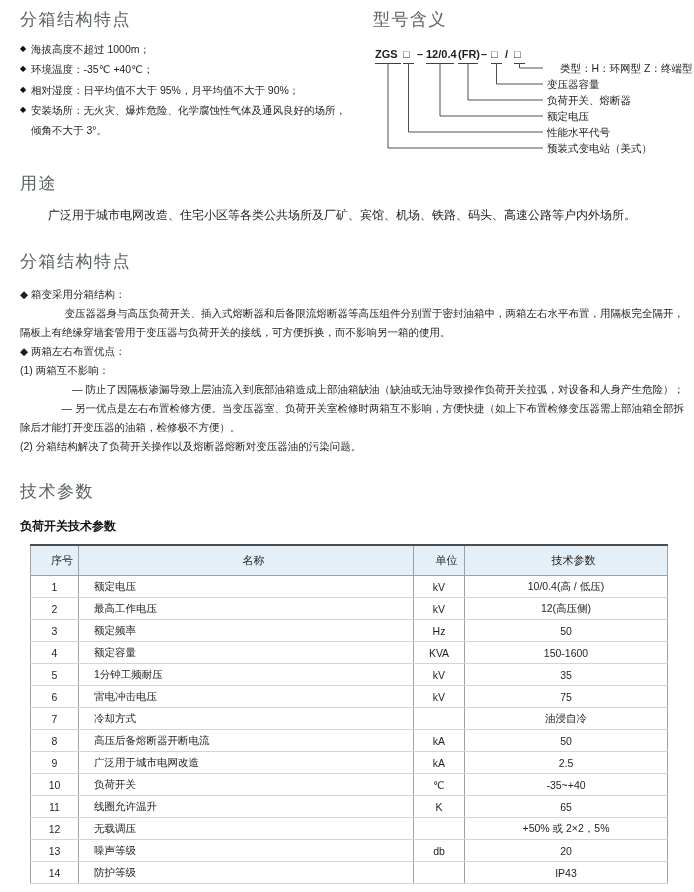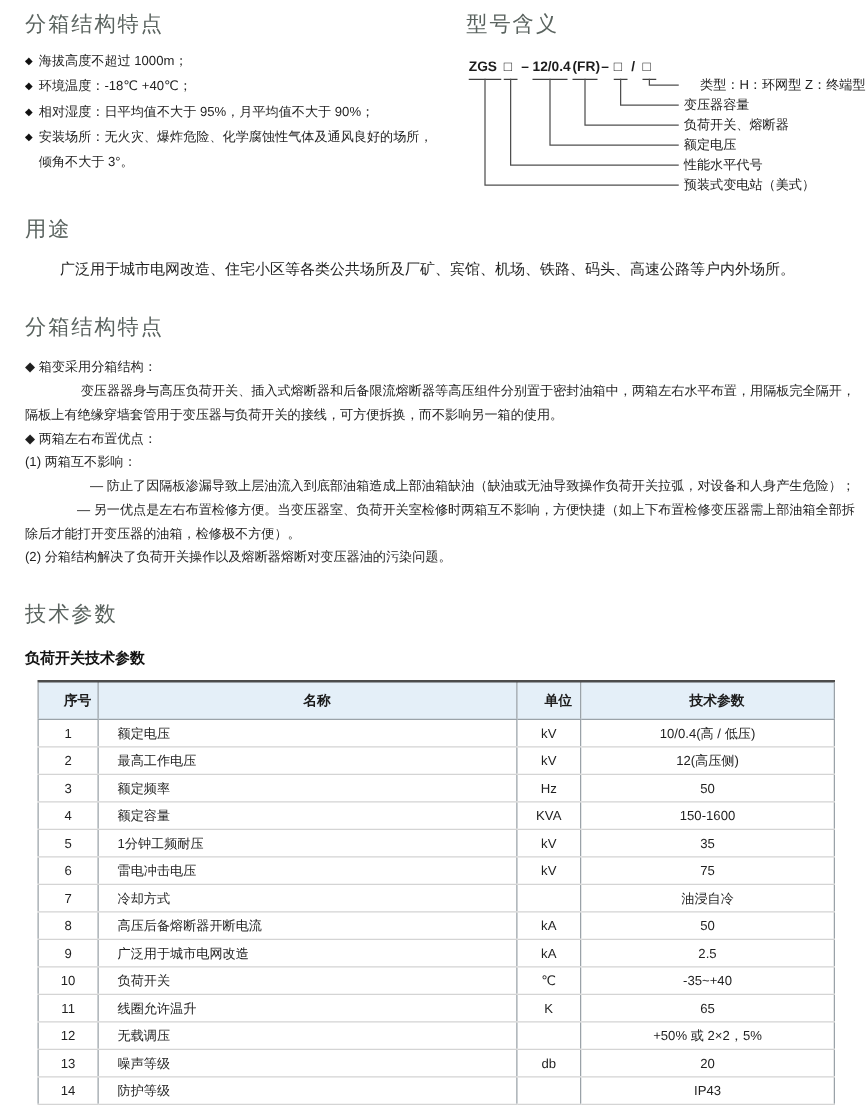--- a/index.html
+++ b/index.html
@@ -36,21 +36,21 @@
   .split-line{font-size:10.5px;line-height:19px;color:#1f1f1f;white-space:nowrap;}
   .split-line.i{padding-left:28px;text-align:right;}
   
   .sub-title{font-size:12px;font-weight:700;color:#111;margin:17px 0 0 0;line-height:15px;}
   table.spec{
     border-collapse:collapse;margin:10px 0 0 10px;width:637px;table-layout:fixed;
     border-top:2px solid #4c4c4c;border-bottom:1px solid #8c8c8c;
     border-left:1px solid #9aa2a8;border-right:1px solid #9aa2a8;
   }
   table.spec th{
-    background:#e4eff8;font-size:11px;font-weight:700;color:#1c1c1c;
+    background:#e4eff8;font-size:11px;font-weight:400;color:#1c1c1c;
     height:27px;border-left:1px solid #9aa2a8;border-bottom:1px solid #9aa2a8;text-align:center;padding-left:16px;
   }
   table.spec td{
     font-size:10.5px;color:#1f1f1f;height:21px;text-align:center;
     border-left:1px solid #9aa2a8;border-bottom:1px solid #d4d4d4;
     padding:0;overflow:hidden;white-space:nowrap;
   }
   table.spec th:first-child,table.spec td:first-child{border-left:none;}
   table.spec td.c-name{text-align:left;padding-left:15px;}
 </style>
@@ -61,21 +61,21 @@
 
   <div class="sec" style="left:20px;top:10px;width:348px;">
     <h2 class="sec-title">分箱结构特点</h2>
     <div style="margin-top:9px;">
       <div class="body-line env-item">
         <span class="env-bullet">◆</span>
         <span>海拔高度不超过 1000m；</span>
       </div>
       <div class="body-line env-item">
         <span class="env-bullet">◆</span>
-        <span>环境温度：-18℃ +40℃；</span>
+        <span>环境温度：-35℃ +40℃；</span>
       </div>
       <div class="body-line env-item">
         <span class="env-bullet">◆</span>
         <span>相对湿度：日平均值不大于 95%，月平均值不大于 90%；</span>
       </div>
       <div class="body-line env-item">
         <span class="env-bullet">◆</span>
         <span>安装场所：无火灾、爆炸危险、化学腐蚀性气体及通风良好的场所，</span>
       </div>
       <div class="body-line env-wrap">倾角不大于 3°。</div>

